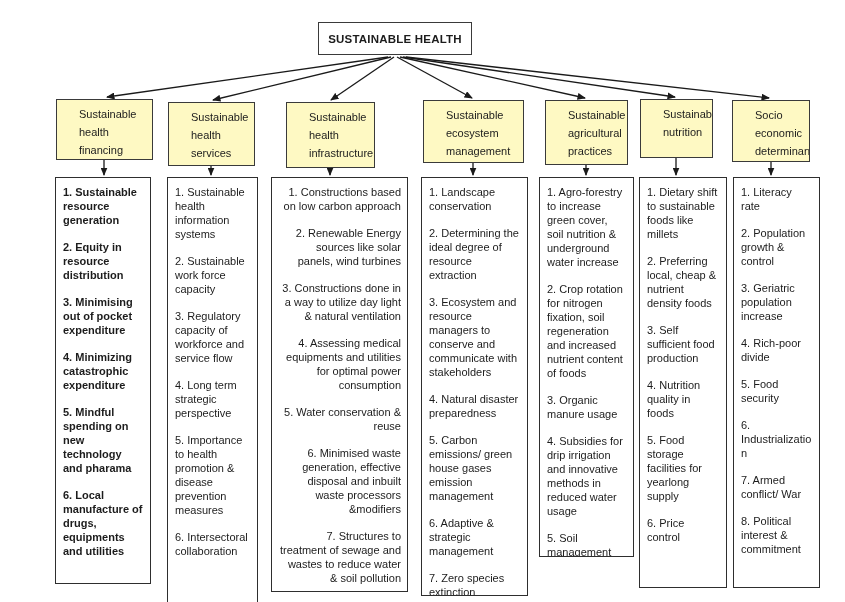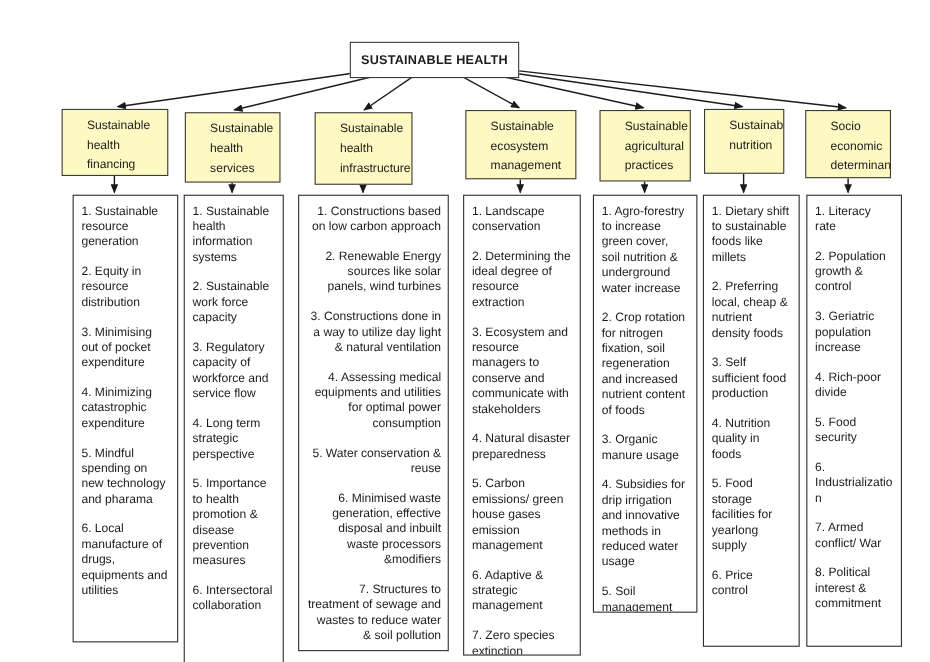--- a/index.html
+++ b/index.html
@@ -10,21 +10,21 @@
     font-family:"Liberation Sans", sans-serif;
     color:#1c1c1c;
     overflow:hidden;
   }
   #arrows{position:absolute;left:0;top:0;width:845px;height:602px;}
   .root-box{
     position:absolute;left:318px;top:22px;width:154px;height:33px;
     border:1.6px solid #3a3a3a;background:#fff;
     display:flex;align-items:center;justify-content:center;
     font-size:11.5px;font-weight:bold;letter-spacing:.2px;
-    box-sizing:border-box;text-align:center;margin-top:16px;
+    box-sizing:border-box;text-align:center;
   }
   .branch-box{
     position:absolute;background:#fef9c3;border:1.6px solid #3a3a3a;
     box-sizing:border-box;font-size:11px;line-height:18px;
     padding:5px 22px;overflow:hidden;
   }
   .detail-box{
     position:absolute;background:#fff;border:1.8px solid #2e2e2e;
     box-sizing:border-box;font-size:11px;line-height:14px;
     padding:7px 6px 4px 7px;overflow:hidden;
@@ -33,21 +33,21 @@
   .detail-box p.item{margin:0 0 13px 0;}
   
   #b1{left:56px;  top:99px;  width:97px;  height:61px;}
   #b2{left:168px; top:102px; width:87px;  height:64px;}
   #b3{left:286px; top:102px; width:89px;  height:66px;}
   #b4{left:423px; top:100px; width:101px; height:63px;}
   #b5{left:545px; top:100px; width:83px;  height:65px;}
   #b6{left:640px; top:99px;  width:73px;  height:59px;}
   #b7{left:732px; top:100px; width:78px;  height:62px;}
   
-  #d1{left:66px;  top:177px; width:96px;  height:407px;}
+  #d1{left:55px;  top:177px; width:96px;  height:407px;font-weight:bold;}
   #d2{left:167px; top:177px; width:91px;  height:470px;}
   #d3{left:271px; top:177px; width:137px; height:415px;text-align:right;}
   #d4{left:421px; top:177px; width:107px; height:419px;}
   #d5{left:539px; top:177px; width:95px;  height:380px;}
   #d6{left:639px; top:177px; width:88px;  height:411px;}
   #d7{left:733px; top:177px; width:87px;  height:411px;}
 </style>
 </head>
 <body>
 

